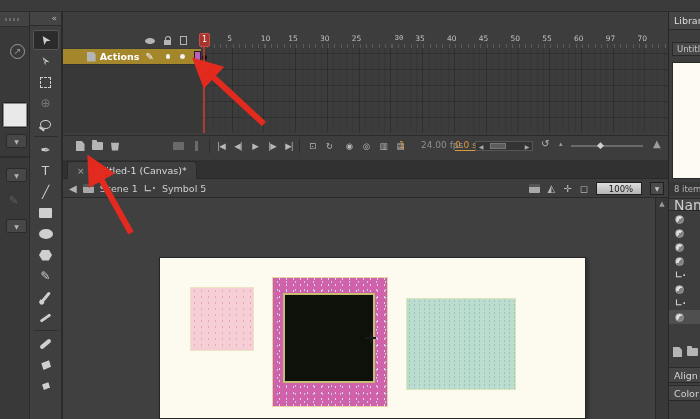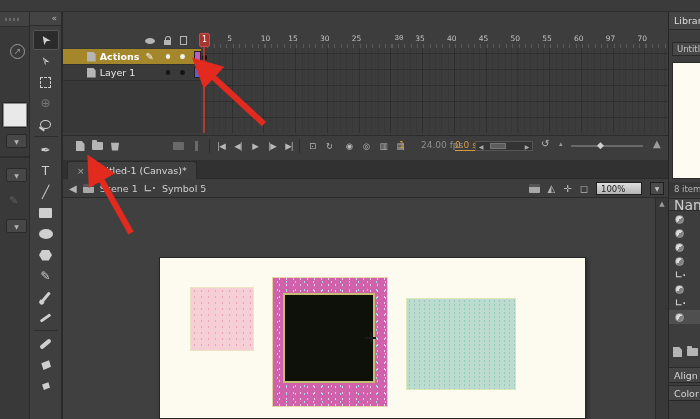--- a/index.html
+++ b/index.html
@@ -118,21 +118,21 @@
        border-radius:3px 3px 0 0; display:flex; align-items:center; gap:5px; padding:0 9px; }
   #doctab .x { color:#aaa; font-size:9px; }
   #doctab .t { color:#d8d8d8; font-size:9.5px; white-space:nowrap; }
   #editbar { left:62px; top:179px; width:606px; height:19px; background:#3d3d3d; border-left:1px solid #2b2b2b; border-bottom:1px solid #2a2a2a; }
   #editbar .bc { position:absolute; left:6px; top:0; height:19px; display:flex; align-items:center; gap:6px; }
   .eb-glyph { color:#b5b5b5; font-size:10px; }
   .eb-label { color:#cfcfcf; font-size:9.5px; }
   .symaxis { color:#b5b5b5; font-size:10px; font-weight:bold; }
   #editbar .right { position:absolute; right:4px; top:0; height:19px; display:flex; align-items:center; gap:8px; }
   #zoom-box { width:46px; height:13px; background:linear-gradient(#dedede,#b4b4b4); border:1px solid #1f1f1f;
-       color:#1c1c1c; font-size:8.5px; line-height:12px; padding-left:4px; }
+       color:#1c1c1c; font-size:8.5px; line-height:12px; padding-left:4px;text-align:center; }
   #zoom-dd { width:14px; height:13px; background:#4a4a4a; border:1px solid #1f1f1f; color:#c5c5c5; font-size:6px;
        text-align:center; line-height:12px; }
 
   
   #canvas { left:62px; top:198px; width:593px; height:221px; background:#404040; border-left:1px solid #2b2b2b; overflow:hidden; }
   #stage { position:absolute; left:96px; top:59px; width:427px; height:162px; background:#fdfbef; border:1px solid #262626; box-shadow:2px 2px 4px rgba(0,0,0,.35); }
   .sq { position:absolute; }
   #sq1 { left:30px; top:29px; width:64px; height:64px; border:1px solid #eee2c4;
         background-color:#f6ced6; background-image:radial-gradient(#e9a2b6 0.8px, transparent 0.9px); background-size:7px 6px; }
   #sq2 { left:112px; top:19px; width:116px; height:130px; border:1px solid #e6d5a5;
@@ -286,28 +286,20 @@
     <div id="playhead-line"></div>
     <div id="layer-rows">
         <div class="layer-row sel">
           <span class="s-doc"></span>
           <span class="lname">Actions</span>
           <span class="lpencil">✎</span>
           <span class="ldot" style="background: rgb(242, 242, 242);"></span>
           <span class="ldot" style="background: rgb(242, 242, 242);"></span>
           <span class="lswatch" style="background: rgb(192, 94, 192);"></span>
         </div>
-        <div class="layer-row">
-          <span class="s-doc"></span>
-          <span class="lname">Layer 1</span>
-          <span class="lpencil"></span>
-          <span class="ldot" style="background: rgb(20, 20, 20);"></span>
-          <span class="ldot" style="background: rgb(20, 20, 20);"></span>
-          <span class="lswatch" style="background: rgb(90, 95, 216);"></span>
-        </div>
       </div>
 
     <div id="tl-status">
       <div class="sb-group" style="left:12px" id="sbg-left">
           <span class="sb-btn">
             <span class="s-doc"></span>
           </span>
           <span class="sb-btn">
             <span class="s-folder"></span>
           </span>

